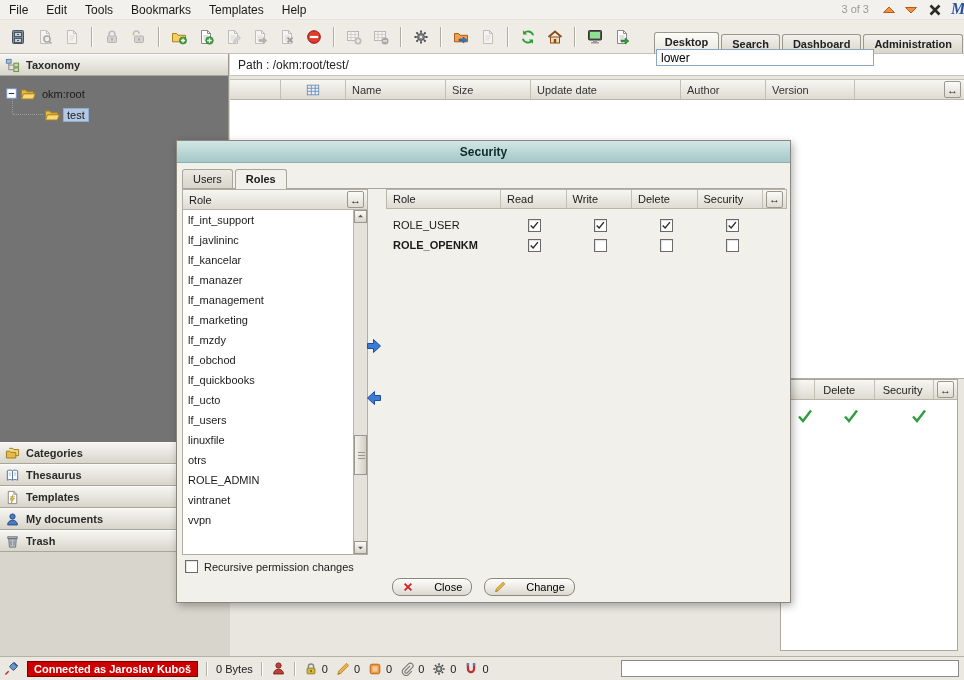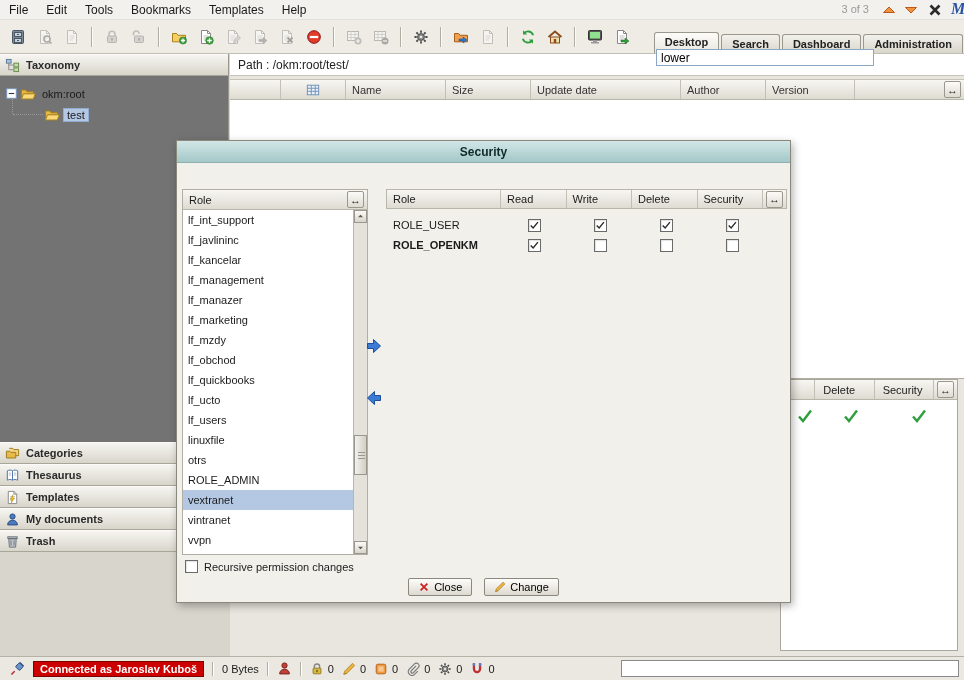--- a/index.html
+++ b/index.html
@@ -55,21 +55,21 @@
   #bg-table{position:absolute;left:780px;top:379px;width:178px;height:272px;background:#fff;border:1px solid #aaa79c;z-index:5;}
   #bg-header{height:20px;display:flex;background:linear-gradient(#f7f6f2,#dedbd2);border-bottom:1px solid #b8b5aa;}
   .bgcol{height:100%;border-right:1px solid #c2bfb4;display:flex;align-items:center;padding-left:8px;font-size:11px;}
   .bgcol.spacer{width:36px;padding:0;}
   .bgcol.c1{width:62px;} .bgcol.c2{width:62px;}
   .bgcol-fill{flex:1;display:flex;align-items:center;justify-content:flex-end;}
   #bg-checks{position:relative;height:40px;}
   .bg-check{position:absolute;top:8px;}
 
   
-  #statusbar{position:absolute;left:0;bottom:0;width:100%;height:24px;background:#eae8e1;border-top:1px solid #b4b1a6;display:flex;align-items:center;gap:8px;padding:0 10px;font-size:11px;z-index:10;}
+  #statusbar{position:absolute;left:0;bottom:0;width:100%;height:24px;background:#eae8e1;border-top:1px solid #b4b1a6;display:flex;align-items:center;gap:8px;padding:0 4px;font-size:11px;z-index:10;}
   .badge{background:#cc0000;color:#fff;font-weight:bold;padding:1px 6px;border:1px solid #7a0000;white-space:nowrap;}
   .sb-sep{width:0;height:14px;border-left:1px solid #b0ada2;border-right:1px solid #fff;}
   .counter{display:flex;align-items:center;gap:4px;margin-right:8px;}
   #status-input{position:absolute;right:5px;top:3px;width:338px;height:17px;border:1px solid #8a8a8a;background:#fff;font:11px "Liberation Sans",sans-serif;}
 
   
   #dialog{position:absolute;left:176px;top:140px;width:615px;height:463px;background:#f1f0ea;border:1px solid #8a887d;box-shadow:2px 3px 8px rgba(0,0,0,.3);z-index:50;}
   .dlg-title{height:22px;background:linear-gradient(#d2e6e6,#a4c8c8);border-bottom:1px solid #8fb0b0;display:flex;align-items:center;justify-content:center;font-weight:bold;font-size:12px;color:#102a2a;}
   .dlg-tabs{position:absolute;left:5px;right:5px;top:27px;height:21px;border-bottom:1px solid #a8a59a;display:flex;align-items:flex-end;}
   .dtab{padding:3px 10px;font-size:11px;border:1px solid #a8a59a;border-bottom:none;border-radius:3px 3px 0 0;background:linear-gradient(#eceae2,#d8d5ca);margin-right:2px;position:relative;}
@@ -93,21 +93,21 @@
   .pcol.role{width:115px;} .pcol.perm{width:66px;}
   .pcol-fill{flex:1;height:100%;display:flex;align-items:center;justify-content:flex-end;}
   .perm-row{height:20px;display:flex;align-items:center;}
   .perm-row.first{margin-top:6px;}
   .prole{width:115px;padding-left:7px;font-size:11px;}
   .prole.bold{font-weight:bold;}
   .pcell{width:66px;display:flex;justify-content:center;}
   .checkbox{width:13px;height:13px;background:#fff;border:1px solid #6a6a6a;display:inline-flex;align-items:center;justify-content:center;box-shadow:inset 1px 1px 1px rgba(0,0,0,.12);}
   .recursive{position:absolute;left:8px;top:419px;display:flex;align-items:center;gap:6px;font-size:11px;}
   .dlg-buttons{position:absolute;left:0;top:437px;width:100%;display:flex;justify-content:center;gap:12px;}
-  .btn{display:flex;align-items:center;gap:4px;padding:2px 9px;font-size:11px;font-family:inherit;background:linear-gradient(#fdfdfb,#dcd9d0);border:1px solid #8a887f;border-radius:2px;cursor:default;}
+  .btn{display:flex;align-items:center;gap:20px;padding:2px 9px;font-size:11px;font-family:inherit;background:linear-gradient(#fdfdfb,#dcd9d0);border:1px solid #8a887f;border-radius:8px;cursor:default;}
 </style>
 </head>
 <body>
 
 <div id="app">
 
   <div id="menubar">
     <div id="menu-items"><span class="menu-item">File</span><span class="menu-item">Edit</span><span class="menu-item">Tools</span><span class="menu-item">Bookmarks</span><span class="menu-item">Templates</span><span class="menu-item">Help</span></div>
     <div class="search-wrap">
       <input id="search-input" value="lower" style="">
@@ -567,42 +567,45 @@
             </svg>
           </span>
           <span>0</span>
         </span>
       </span>
     <input id="status-input" style="">
   </div>
 
   <div id="dialog">
     <div class="dlg-title">Security</div>
+    <div class="dlg-tabs">
+      <span class="dtab">Users</span>
+      <span class="dtab active">Roles</span>
+    </div>
 
     <div class="dlg-left">
       <div class="dlg-left-header">
         <span class="hdr-label">Role</span>
         <span class="resize-btn">↔</span>
       </div>
       <div id="role-list">
           <div class="role-item">lf_int_support</div>
           <div class="role-item">lf_javlininc</div>
           <div class="role-item">lf_kancelar</div>
+          <div class="role-item">lf_manazer</div>
           <div class="role-item">lf_management</div>
-          <div class="role-item">lf_manazer</div>
           <div class="role-item">lf_marketing</div>
           <div class="role-item">lf_mzdy</div>
           <div class="role-item">lf_obchod</div>
           <div class="role-item">lf_quickbooks</div>
           <div class="role-item">lf_ucto</div>
           <div class="role-item">lf_users</div>
           <div class="role-item">linuxfile</div>
           <div class="role-item">otrs</div>
           <div class="role-item">ROLE_ADMIN</div>
-          <div class="role-item selected">vextranet</div>
           <div class="role-item">vintranet</div>
           <div class="role-item">vvpn</div>
         </div>
       <div class="dlg-scroll">
         <span class="sb-btn up" data-icon="sb-up">
             <svg width="9" height="9" viewBox="0 0 16 16">
               <path d="M3.5 9.5L8 5l4.5 4.5z" fill="#555"></path>
             </svg>
           </span>
         <span class="sb-thumb"></span>

